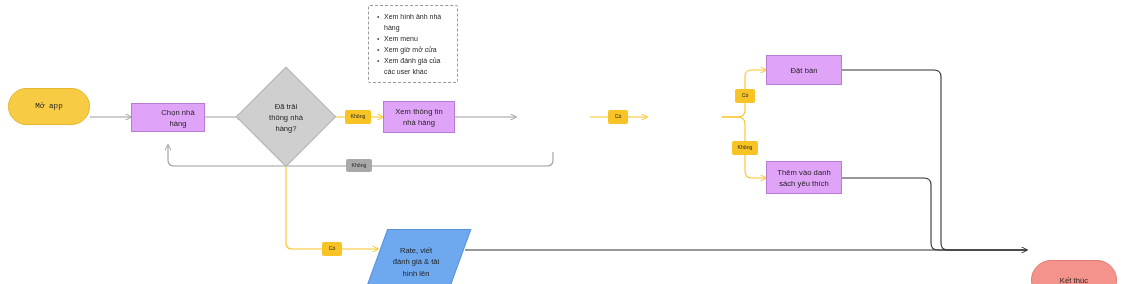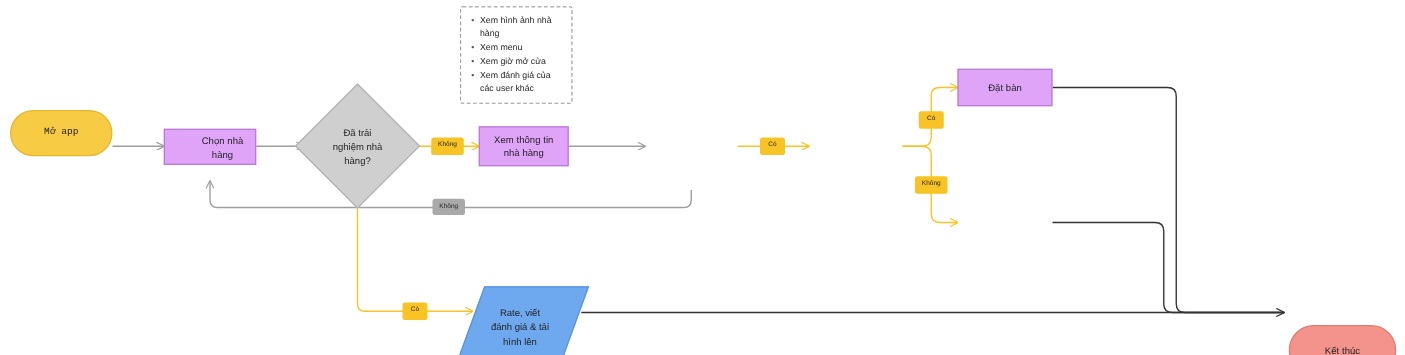--- a/index.html
+++ b/index.html
@@ -218,21 +218,21 @@
     <span class="txt">Mở app</span>
   </div>
 
   <div class="node process" style="left:131px; top:103px; width:74px; height:29px;padding-left:20px;">
     <span class="txt">Chọn nhà hàng</span>
   </div>
 
   <div class="diamond" style="left:237px; top:68px; width:98px; height:98px;">
     <div class="shape"></div>
     <div class="txt">Đã trải
-nghiệm nhà
+thông nhà
 hàng?</div>
   </div>
 
   <div class="note" style="left:368px; top:5px; width:90px; height:78px;">
     <ul>
       <li>Xem hình ảnh nhà hàng</li>
       <li>Xem menu</li>
       <li>Xem giờ mở cửa</li>
       <li>Xem đánh giá của các user khác</li>
     </ul>
@@ -242,20 +242,24 @@
     <span class="txt">Xem thông tin
 nhà hàng</span>
   </div>
 
 
 
   <div class="node process" style="left:766px; top:55px; width:76px; height:30px;">
     <span class="txt">Đặt bàn</span>
   </div>
 
+  <div class="node process" style="left:766px; top:161px; width:76px; height:33px;">
+    <span class="txt">Thêm vào danh
+sách yêu thích</span>
+  </div>
 
   <div class="parallelogram" style="left:375px; top:217px; width:82px; height:66px;">
     <div class="shape"></div>
     <div class="txt">Rate, viết
 đánh giá &amp; tải
 hình lên</div>
   </div>
 
   <div class="node terminator n-end" style="left:1031px; top:230px; width:86px; height:40px;">
     <span class="txt">Kết thúc</span>

